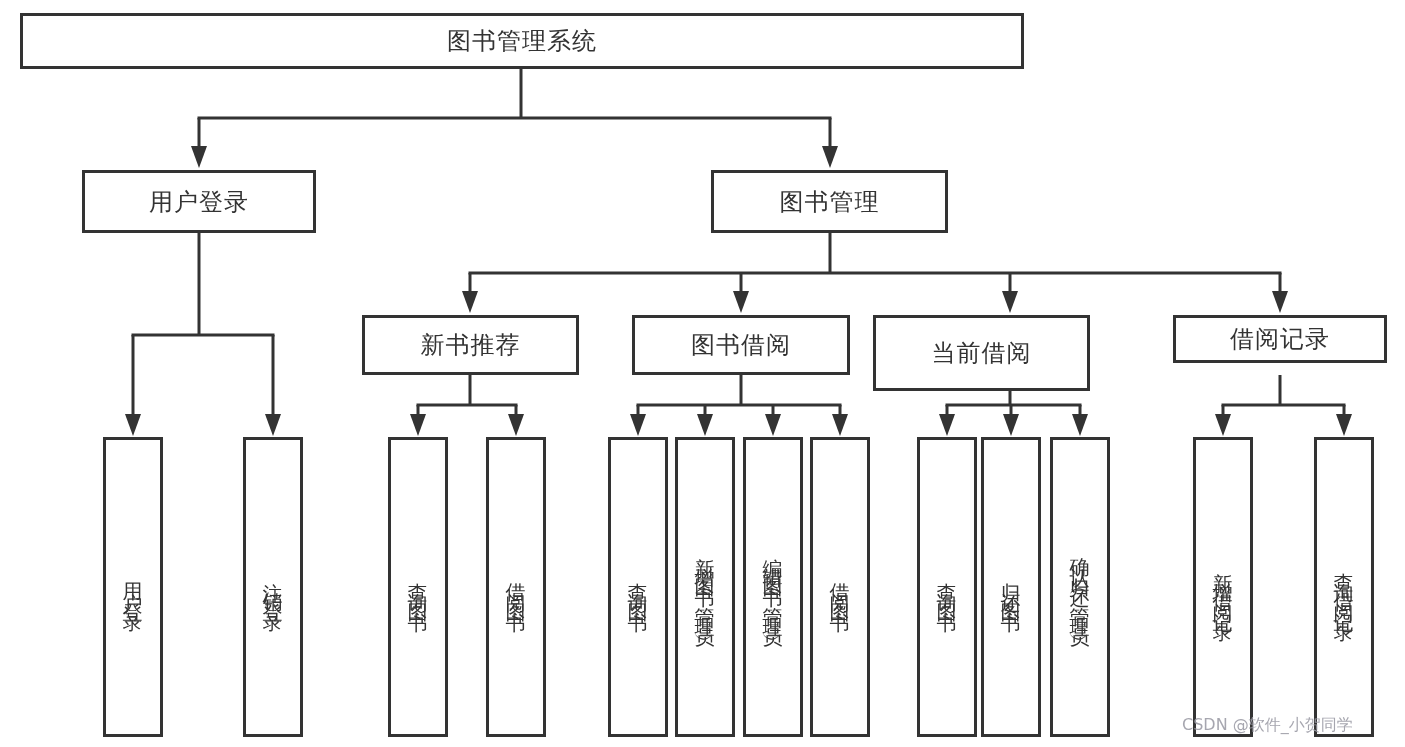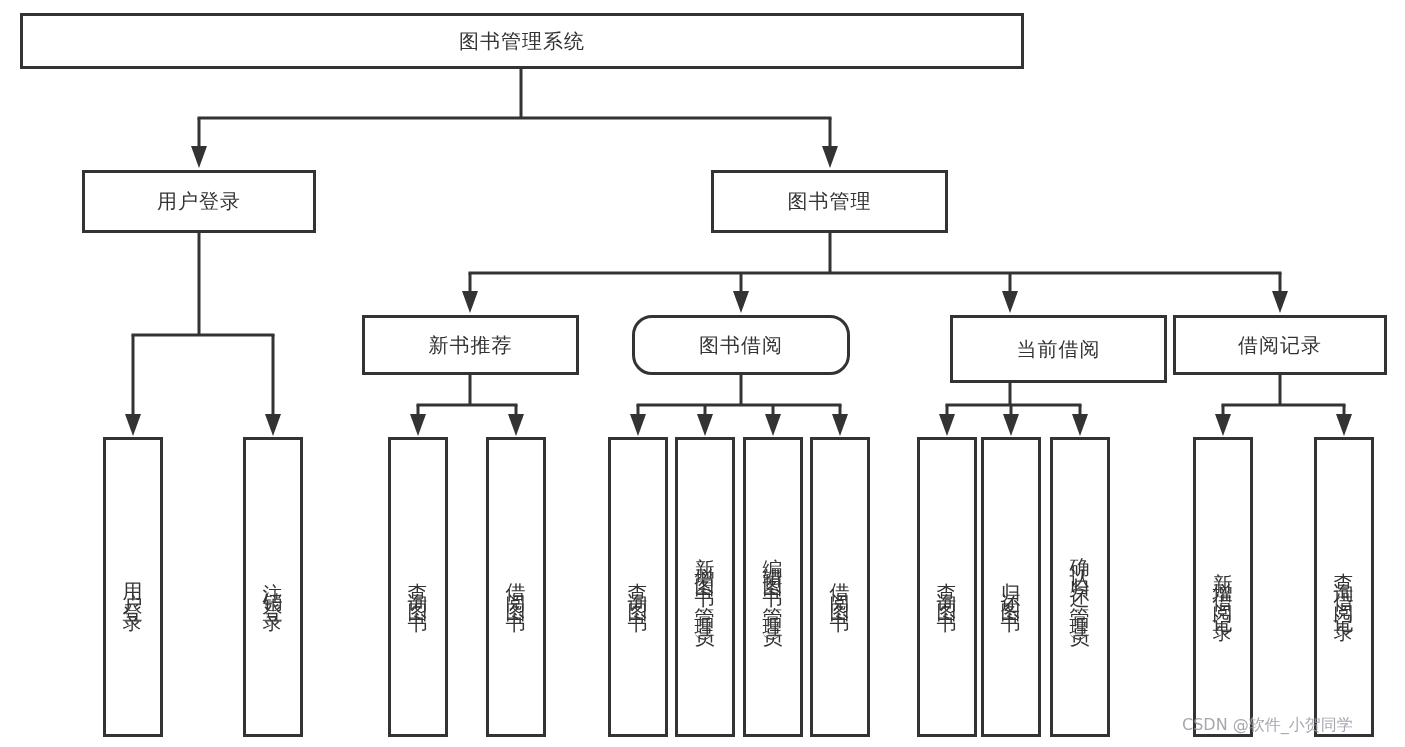--- a/index.html
+++ b/index.html
@@ -14,39 +14,39 @@
   .connector-layer{position:absolute;left:0;top:0;z-index:1;}
   .node{
     position:absolute;
     box-sizing:border-box;
     background:#ffffff;
     border:3px solid #333333;
     display:flex;align-items:center;justify-content:center;
     z-index:2;
   }
   .node .h-label{
-    font-size:20px;
+    font-size:24px;
     letter-spacing:1px;
     white-space:nowrap;
   }
   .leaf .v-label{
     writing-mode:vertical-rl;
     text-orientation:mixed;
     font-size:20px;
     letter-spacing:10px;
     line-height:1;
   }
   
   .n-root{left:20px;top:13px;width:1004px;height:56px;}
   .n-user{left:82px;top:170px;width:234px;height:63px;}
   .n-mgmt{left:711px;top:170px;width:237px;height:63px;}
   .n-nb{left:362px;top:315px;width:217px;height:60px;justify-content:center;}
-  .n-bb{left:632px;top:315px;width:218px;height:60px;border-radius:20px;}
-  .n-cb{left:950px;top:315px;width:217px;height:68px;}
-  .n-br{left:1173px;top:315px;width:214px;height:60px;justify-content:center;}
+  .n-bb{left:632px;top:315px;width:218px;height:60px;}
+  .n-cb{left:873px;top:315px;width:217px;height:76px;}
+  .n-br{left:1173px;top:315px;width:214px;height:48px;justify-content:center;}
   
   .leaf{top:437px;width:60px;height:300px;}
   .l-1{left:103px;}  .l-2{left:243px;}
   .l-3{left:388px;}  .l-4{left:486px;}
   .l-5{left:608px;}  .l-6{left:675px;}
   .l-7{left:743px;}  .l-8{left:810px;}
   .l-9{left:917px;}  .l-10{left:981px;}
   .l-11{left:1050px;}
   .l-12{left:1193px;} .l-13{left:1314px;}
   .watermark{

